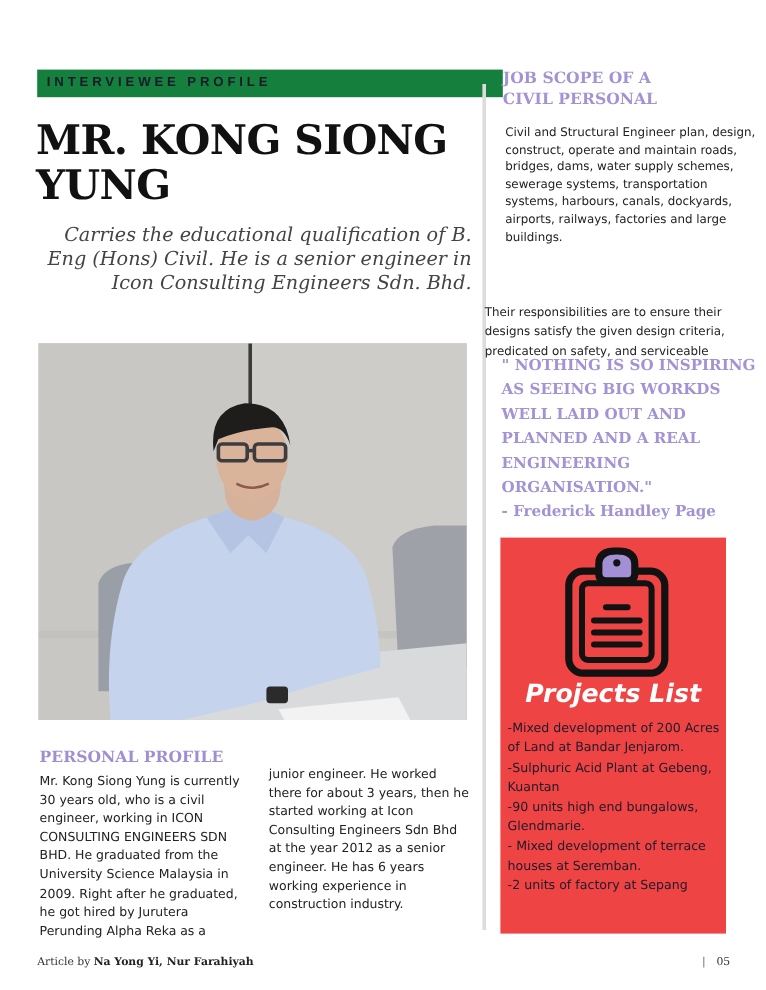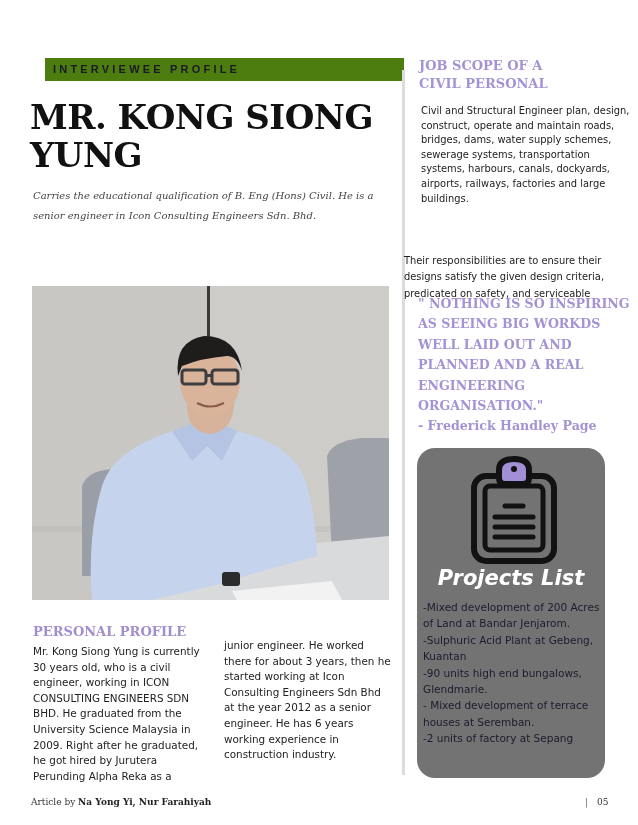--- a/index.html
+++ b/index.html
@@ -1,38 +1,38 @@
 <!DOCTYPE html>
 <html><head>
 <meta charset="utf-8">
 <style>
   * { margin: 0; padding: 0; box-sizing: border-box; }
   html, body { width: 638px; height: 825px; background: #ffffff; overflow: hidden; }
   body { position: relative; font-family: "DejaVu Sans", sans-serif; color: #222; }
 
   .profile-banner {
-    position: absolute; left: 45px; top: 58px; width: 359px; height: 23px;
-    background: #4d7c0f;
+    position: absolute; left: 31px; top: 58px; width: 388px; height: 23px;
+    background: #15803d;
   }
   .profile-banner span {
     position: absolute; left: 8px; top: 5px;
     font-family: "Liberation Sans", sans-serif; font-weight: bold;
     font-size: 11px; letter-spacing: 3.2px; color: #1a1a2a;
   }
 
   .name-title {
     position: absolute; left: 30px; top: 98px; width: 370px;
     font-family: "DejaVu Serif", serif; font-weight: bold;
     font-size: 34px; line-height: 38px; color: #111; letter-spacing: -0.5px;
   }
 
   .subtitle {
     position: absolute; left: 33px; top: 186px; width: 360px;
     font-family: "DejaVu Serif", serif; font-style: italic;
-    font-size: 10px; line-height: 20px; color: #444;
+    font-size: 16px; line-height: 20px; color: #444; text-align: right;
   }
 
   .photo {
     position: absolute; left: 32px; top: 286px; width: 357px; height: 314px;
     overflow: hidden; background: #c9c9c7;
   }
 
   .personal-heading {
     position: absolute; left: 33px; top: 624px;
     font-family: "DejaVu Serif", serif; font-weight: bold;
@@ -67,22 +67,21 @@
   }
 
   .quote {
     position: absolute; left: 418px; top: 294px; width: 215px;
     font-family: "DejaVu Serif", serif; font-weight: bold;
     font-size: 12.6px; line-height: 20.4px; color: #a393d4;
   }
 
   .projects-box {
     position: absolute; left: 417px; top: 448px; width: 188px; height: 330px;
-    background: #737373;
-    border-radius: 18px;
+    background: #ef4444;
   }
   .clipboard-icon {
     position: absolute; left: 52px; top: 8px; width: 90px; height: 110px;
   }
   .projects-title {
     position: absolute; left: 0; top: 118px; width: 188px; text-align: center;
     font-family: "DejaVu Sans", sans-serif; font-weight: bold; font-style: italic;
     font-size: 21px; color: #ffffff;
   }
   .projects-list {

